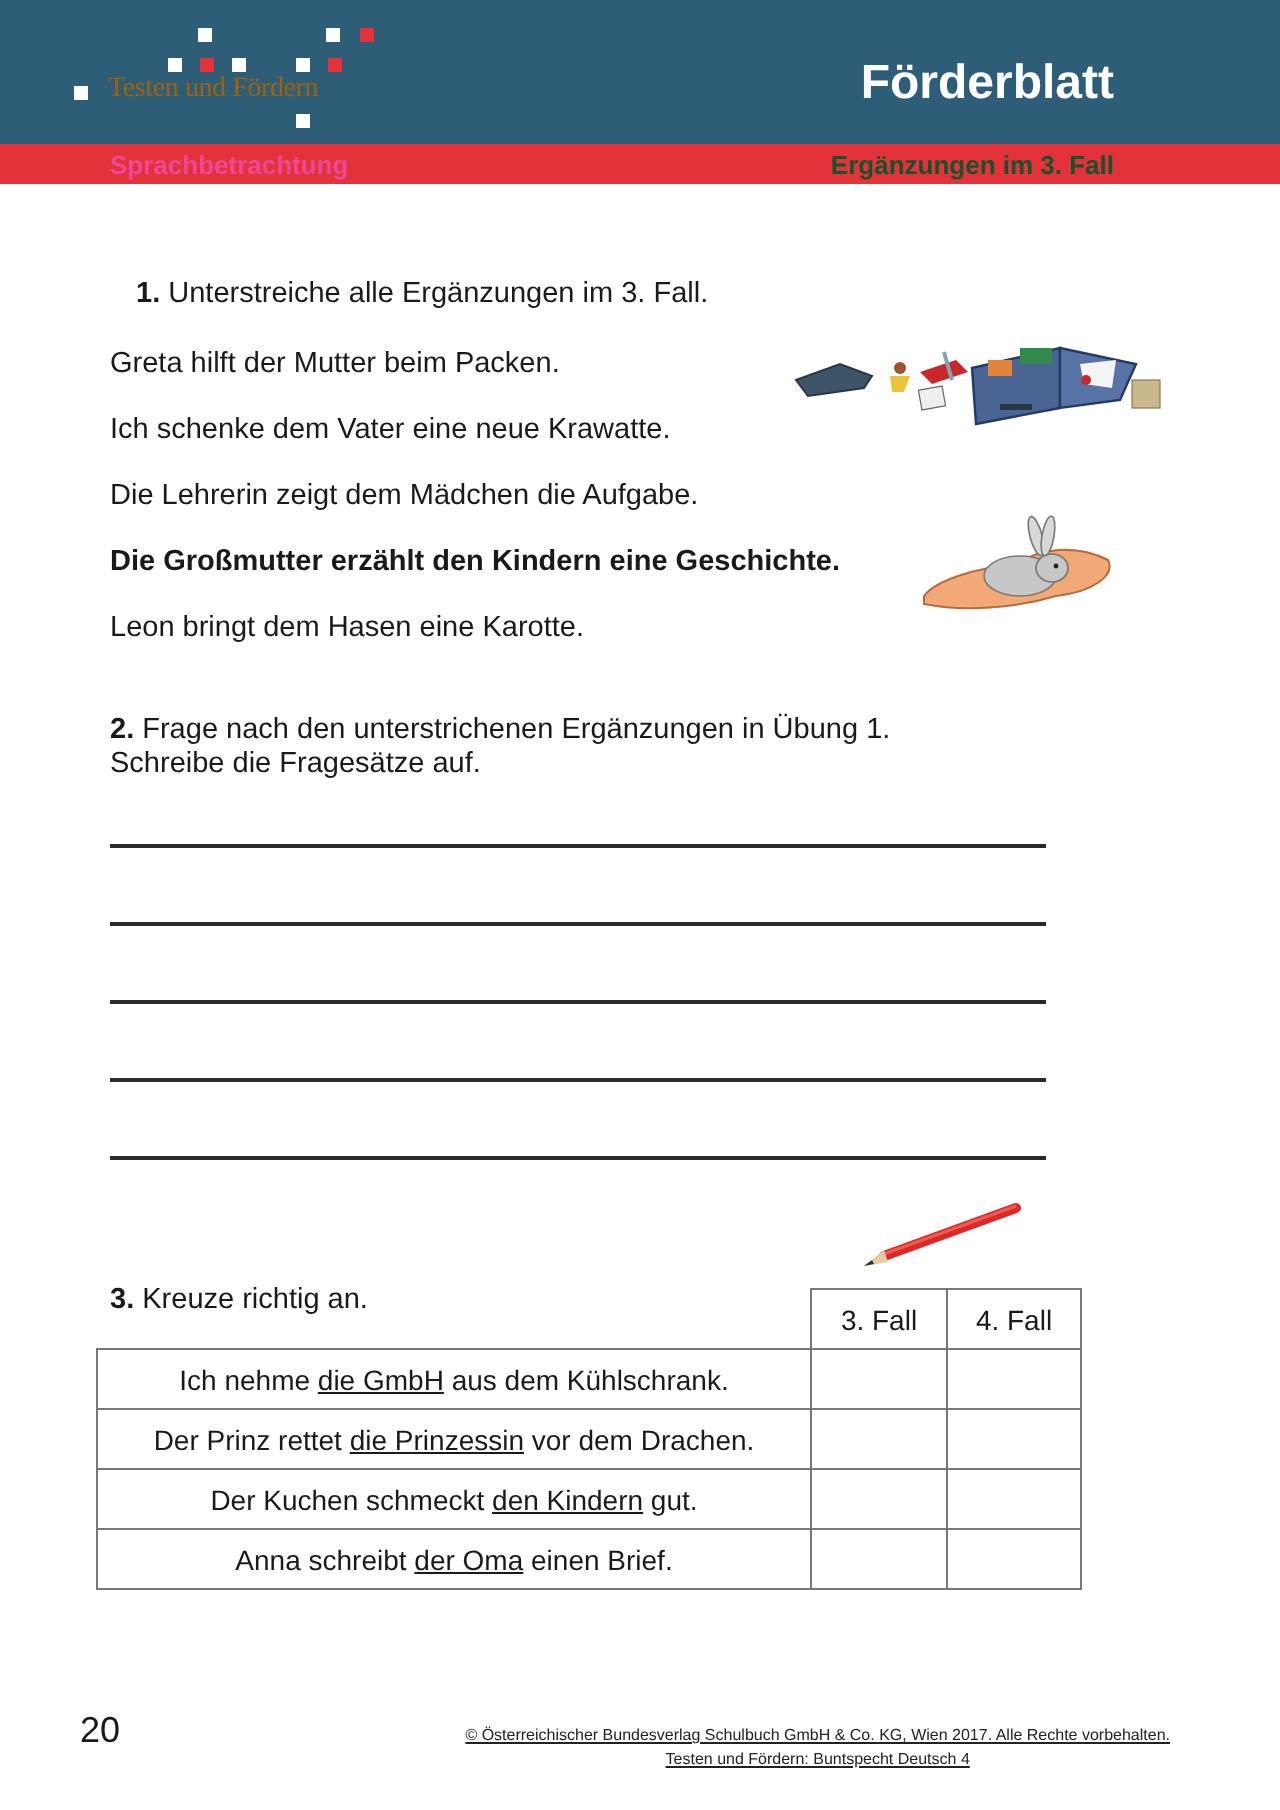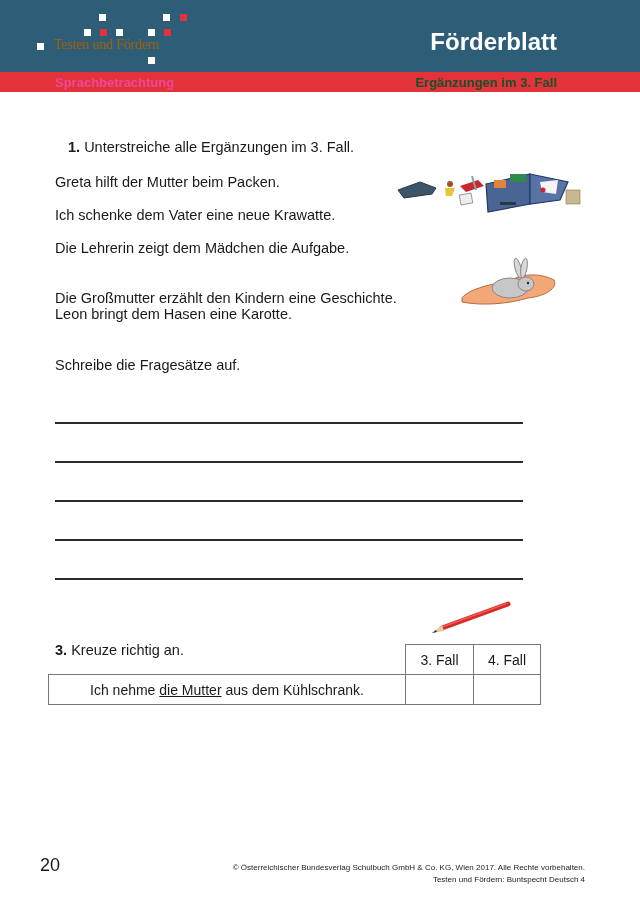--- a/index.html
+++ b/index.html
@@ -19,21 +19,21 @@
   .txt b { font-weight:bold; }
   .line { position:absolute; left:55px; width:468px; height:2px; background:#2a2a2a; }
   table.ex { position:absolute; left:48px; top:644px; border-collapse:collapse; font-size:14px; }
   table.ex td { border:1.5px solid #777; height:29px; padding:0; text-align:center; }
   table.ex td.blank { border:none; }
   table.ex .sent { width:356px; }
   table.ex .c3 { width:67px; }
   table.ex .c4 { width:66px; }
   .u { text-decoration:underline; }
   .pagenum { left:40px; top:855px; font-size:18px; }
-  .copy { right:55px; top:862px; font-size:8px; text-align:right; line-height:12px; color:#222; }
+  .copy { right:55px; top:862px; font-size:8px; text-align:center; line-height:12px; color:#222;text-decoration:underline; }
 </style>
 </head>
 <body>
 
 <div class="abs band-blue"></div>
 <div class="abs band-red"></div>
 
 <div>
   <div class="sq w" style="left:99px;top:14px;"></div>
   <div class="sq w" style="left:163px;top:14px;"></div>
@@ -51,21 +51,21 @@
 <div class="abs sub-left">Sprachbetrachtung</div>
 <div class="abs sub-right">Ergänzungen im 3. Fall</div>
 
 <div class="abs txt" style="left:55px;top:139px;margin-left:13px;">
   <b>1.</b>
   <span>Unterstreiche alle Ergänzungen im 3. Fall.</span>
 </div>
 <div class="abs txt" style="left:55px;top:174px;">Greta hilft der Mutter beim Packen.</div>
 <div class="abs txt" style="left:55px;top:207px;">Ich schenke dem Vater eine neue Krawatte.</div>
 <div class="abs txt" style="left:55px;top:240px;">Die Lehrerin zeigt dem Mädchen die Aufgabe.</div>
-<div class="abs txt" style="left:55px;top:290px;">Die Großmutter erzählt den Kindern eine Geschichte.</div>
+<div class="abs txt" style="left:55px;top:273px;font-weight:bold;">Die Großmutter erzählt den Kindern eine Geschichte.</div>
 <div class="abs txt" style="left:55px;top:306px;text-align:center;">Leon bringt dem Hasen eine Karotte.</div>
 
 <svg class="abs" style="left:390px;top:160px;" width="200" height="60" viewBox="0 0 200 60">
   <polygon points="8,30 30,22 46,28 42,34 14,38" fill="#3d5566" stroke="#263845" stroke-width="1"></polygon>
   <circle cx="60" cy="24" r="3" fill="#a0522d"></circle>
   <polygon points="55,28 65,28 62,36 56,36" fill="#e8c43a"></polygon>
   <polygon points="70,26 88,20 94,26 76,32" fill="#c8282c"></polygon>
   <line x1="82" y1="16" x2="86" y2="30" stroke="#7fa6a8" stroke-width="2"></line>
   <rect x="70" y="34" width="12" height="10" fill="#eeeeee" stroke="#666" stroke-width="0.6" transform="rotate(-10 76 39)"></rect>
   <polygon points="96,24 140,14 140,44 98,52" fill="#4a6494" stroke="#243a66" stroke-width="1.2"></polygon>
@@ -81,20 +81,21 @@
 <svg class="abs" style="left:458px;top:254px;" width="110" height="56" viewBox="0 0 110 56">
   <path d="M4,44 C10,36 30,30 50,28 C62,20 80,18 96,26 C100,34 88,42 70,44 C50,50 24,52 4,48 Z" fill="#f2a877" stroke="#b86a3e" stroke-width="1"></path>
   <ellipse cx="52" cy="34" rx="18" ry="10" fill="#c7c7c7" stroke="#777" stroke-width="0.8"></ellipse>
   <ellipse cx="68" cy="30" rx="8" ry="7" fill="#c7c7c7" stroke="#777" stroke-width="0.8"></ellipse>
   <ellipse cx="60" cy="14" rx="3" ry="10" fill="#d8d8d8" stroke="#777" stroke-width="0.8" transform="rotate(-15 60 14)"></ellipse>
   <ellipse cx="66" cy="14" rx="3" ry="10" fill="#d8d8d8" stroke="#777" stroke-width="0.8" transform="rotate(10 66 14)"></ellipse>
   <circle cx="70" cy="29" r="1.2" fill="#222"></circle>
 </svg>
 
 <div class="abs txt" style="left:55px;top:357px;line-height:17px;">
+  <div><b>2.</b> <span>Frage nach den unterstrichenen Ergänzungen in Übung 1.</span></div>
   <div>Schreibe die Fragesätze auf.</div>
 </div>
 <div class="line" style="top:422px;"></div>
 <div class="line" style="top:461px;"></div>
 <div class="line" style="top:500px;"></div>
 <div class="line" style="top:539px;"></div>
 <div class="line" style="top:578px;"></div>
 
 <svg class="abs" style="left:428px;top:598px;" width="86" height="40" viewBox="0 0 86 40">
   <line x1="14" y1="30" x2="80" y2="6" stroke="#d92a2a" stroke-width="5" stroke-linecap="round"></line>
@@ -109,21 +110,36 @@
 </div>
 
 <table class="ex">
   <tbody>
       <tr>
     <td class="blank sent"></td>
     <td class="c3">3. Fall</td>
     <td class="c4">4. Fall</td>
   </tr>
   <tr>
-    <td class="sent"><span>Ich nehme </span><span class="u">die Mutter</span><span> aus dem Kühlschrank.</span></td>
+    <td class="sent"><span>Ich nehme </span><span class="u">die GmbH</span><span> aus dem Kühlschrank.</span></td>
+    <td class="c3"></td>
+    <td class="c4"></td>
+  </tr>
+  <tr>
+    <td class="sent"><span>Der Prinz rettet </span><span class="u">die Prinzessin</span><span> vor dem Drachen.</span></td>
+    <td class="c3"></td>
+    <td class="c4"></td>
+  </tr>
+  <tr>
+    <td class="sent"><span>Der Kuchen schmeckt </span><span class="u">den Kindern</span><span> gut.</span></td>
+    <td class="c3"></td>
+    <td class="c4"></td>
+  </tr>
+  <tr>
+    <td class="sent"><span>Anna schreibt </span><span class="u">der Oma</span><span> einen Brief.</span></td>
     <td class="c3"></td>
     <td class="c4"></td>
   </tr>
 </tbody>
   </table>
 
 <div class="abs pagenum">20</div>
 <div class="abs copy">
   <div>© Österreichischer Bundesverlag Schulbuch GmbH &amp; Co. KG, Wien 2017. Alle Rechte vorbehalten.</div>
   <div>Testen und Fördern: Buntspecht Deutsch 4</div>

